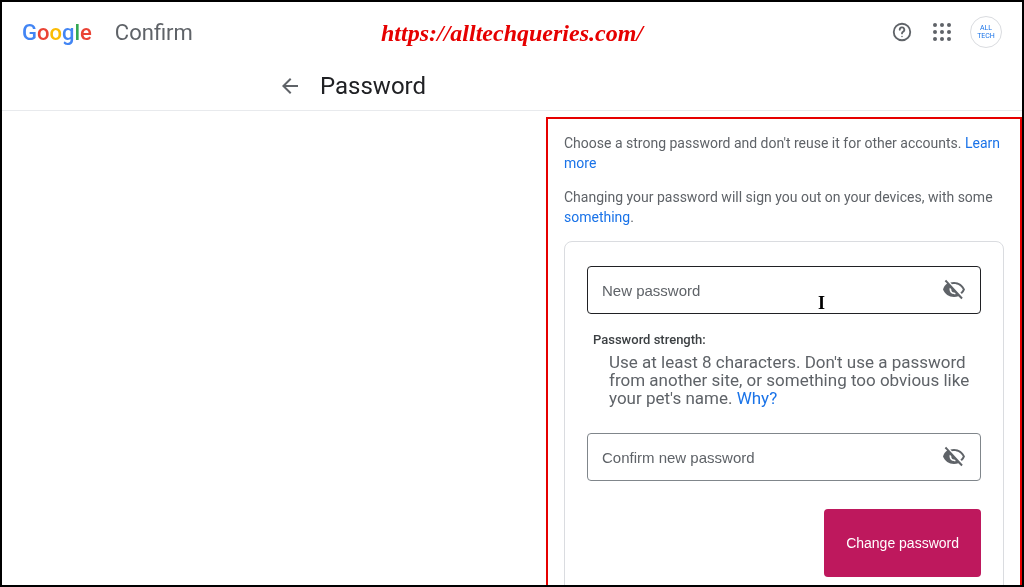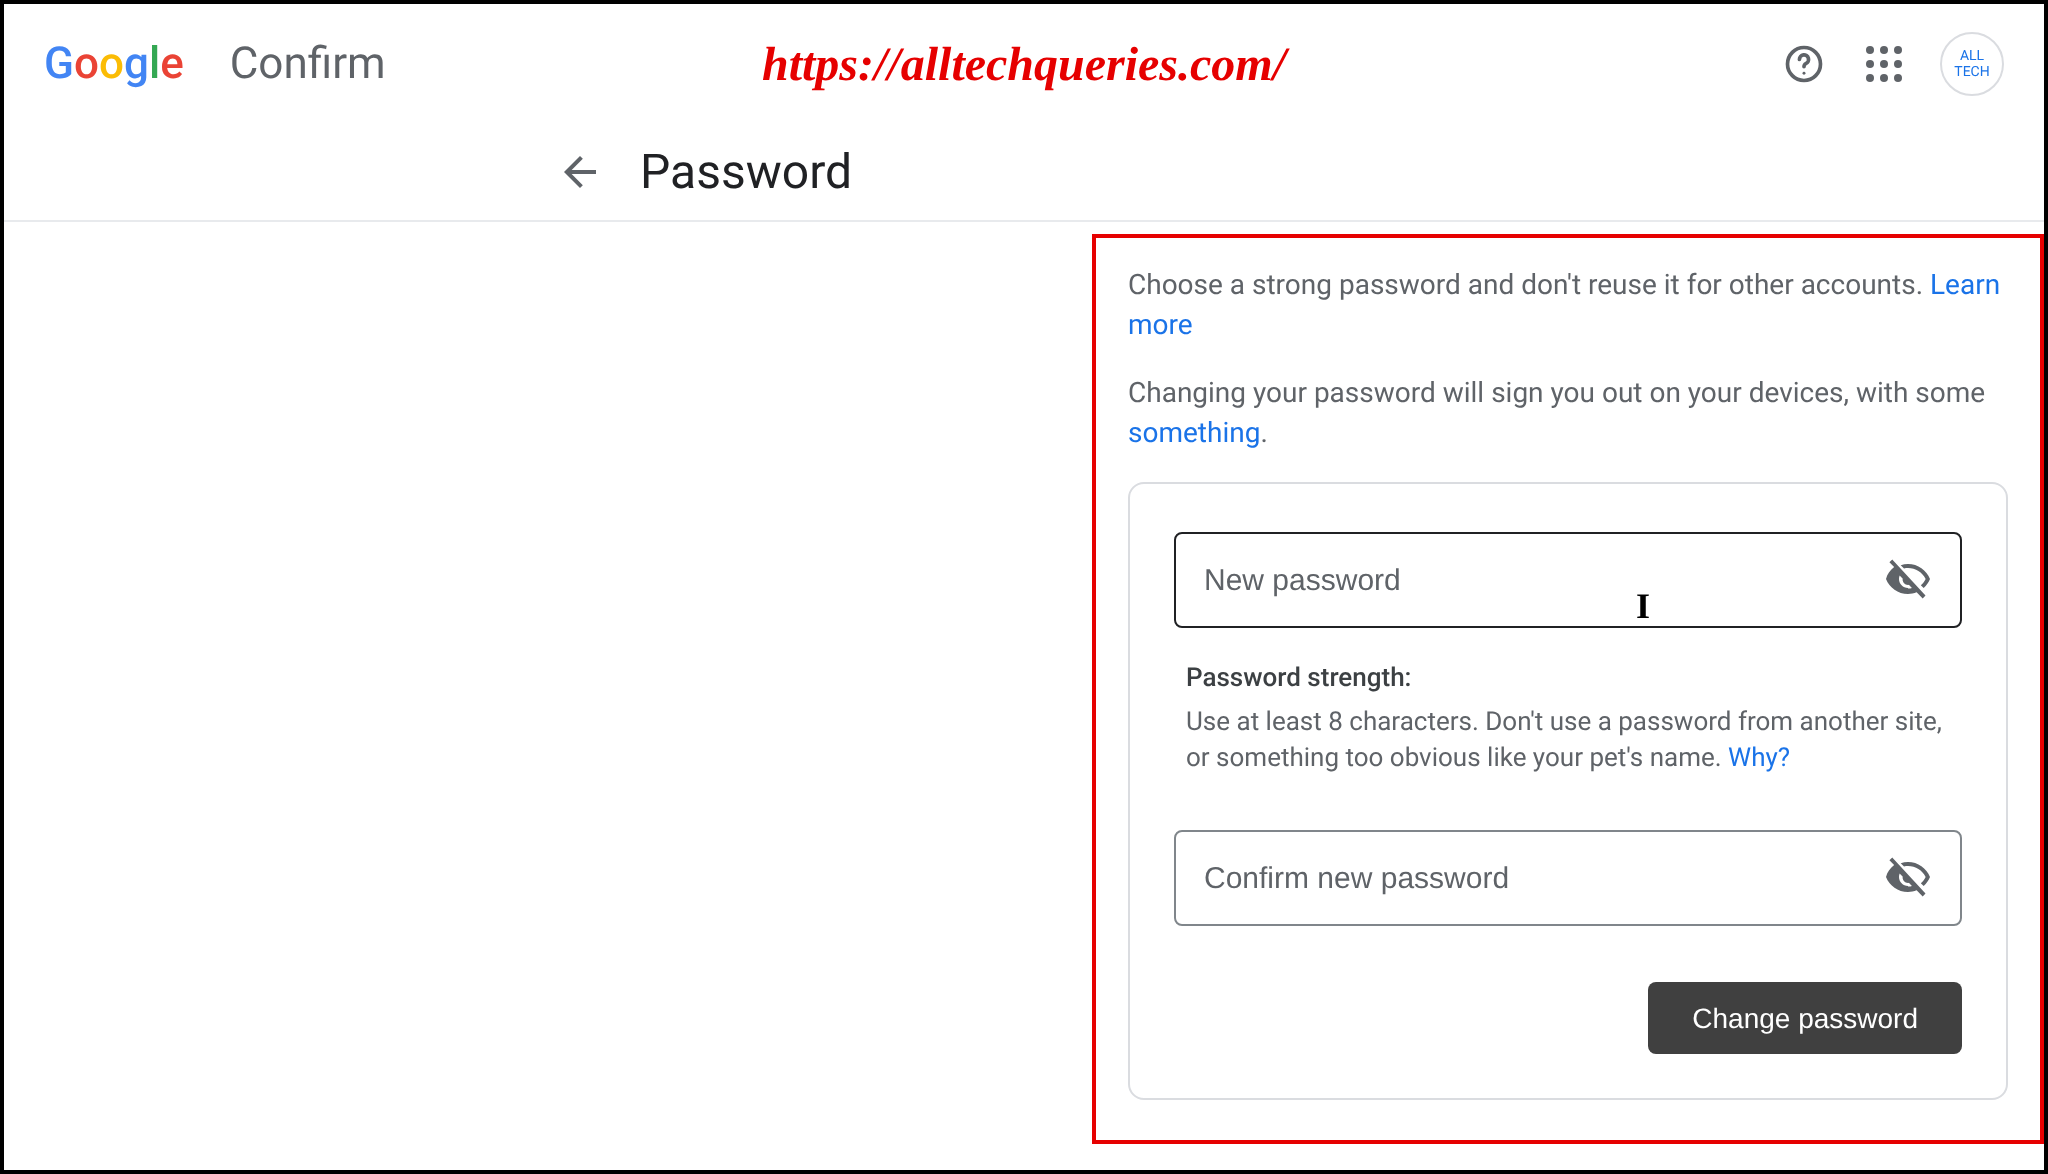--- a/index.html
+++ b/index.html
@@ -167,37 +167,38 @@
       height: 24px;
     }
     .strength-label {
       font-size: 13px;
       color: #3c4043;
       font-weight: 500;
       margin-bottom: 6px;
       padding-left: 6px;
     }
     .strength-text {
-      font-size: 13px;
+      font-size: 17px;
       color: #5f6368;
       line-height: 18px;
       padding-left: 6px;
       margin-bottom: 26px;
+      margin-left: 16px;
     }
     .button-row {
       display: flex;
       justify-content: flex-end;
       margin-top: 28px;
     }
     .change-btn {
-      background: #404040;
+      background: #be185d;
       color: #fff;
       border: none;
       border-radius: 4px;
-      padding: 10px 22px;
+      padding: 26px 22px;
       font-size: 14px;
       font-weight: 500;
       cursor: pointer;
     }
     .text-cursor {
       position: absolute;
       left: 230px;
       top: 26px;
       font-family: serif;
       font-size: 18px;

